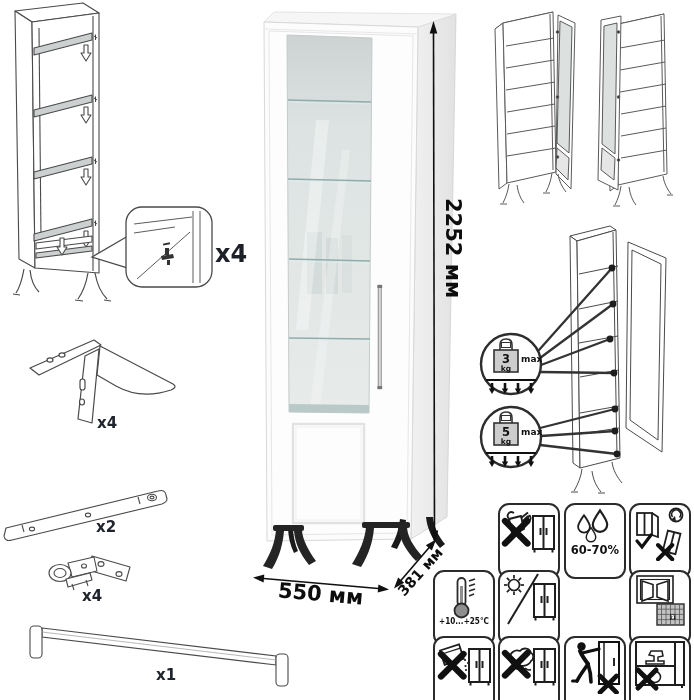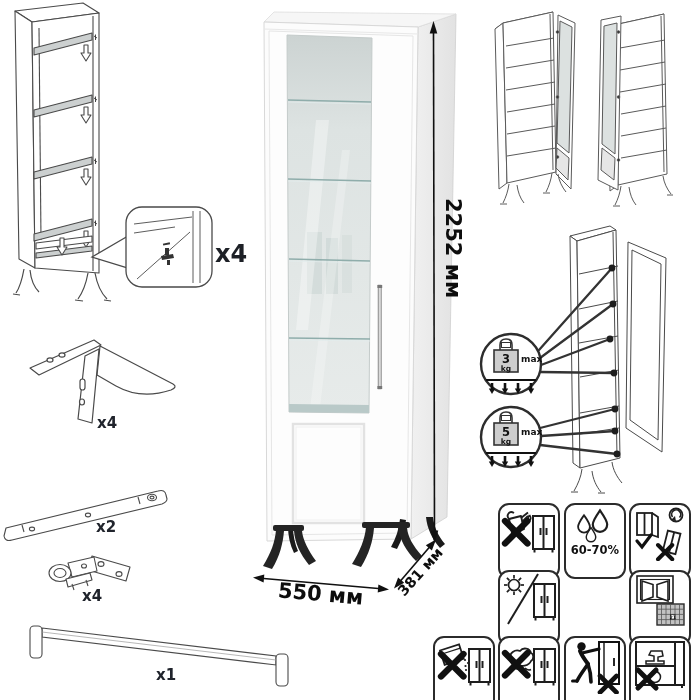--- a/index.html
+++ b/index.html
@@ -394,20 +394,34 @@
             <rect x="33" y="27" width="13" height="21"></rect>
             <line x1="39.5" y1="27" x2="39.5" y2="48"></line>
           </g>
       </g>
       <polygon points="39.5,14.5 43,11 44,16.5" fill="#1e1e1e"></polygon>
       <path d="M5,36 L10,42 L19,30" stroke="#101010" stroke-width="3.2" fill="none" stroke-linecap="round"></path>
       <use href="#picto-x" transform="translate(26,40) scale(0.95)"></use>
     </svg>
   </div>
 
+  <div class="tile" style="left:433px;top:570px">
+    <svg width="56" height="56" viewBox="0 0 56 56">
+      <g stroke="#2b2b2b" stroke-width="1.8" fill="none">
+        <rect x="21.5" y="6" width="8" height="28" rx="4"></rect>
+        <line x1="25.5" y1="14" x2="25.5" y2="32" stroke="#8e8e8e" stroke-width="3"></line>
+        <circle cx="25.5" cy="38.5" r="7" fill="#8e8e8e"></circle>
+        <line x1="33" y1="9" x2="39" y2="7"></line>
+        <line x1="33" y1="14" x2="39" y2="12"></line>
+        <line x1="33" y1="19" x2="39" y2="17"></line>
+        <line x1="33" y1="24" x2="38" y2="22"></line>
+      </g>
+      <text x="28" y="52" text-anchor="middle" font-size="9.4" font-weight="bold" fill="#111111" textLength="50" lengthAdjust="spacingAndGlyphs">+10...+25°C</text>
+    </svg>
+  </div>
 
   <div class="tile" style="left:498px;top:570px">
     <svg width="56" height="56" viewBox="0 0 56 56">
       <g stroke="#1e1e1e" stroke-width="1.7" fill="none">
         <circle cx="13" cy="13" r="5.5"></circle>
         <line x1="13" y1="3" x2="13" y2="6.5"></line>
           <line x1="13" y1="19.5" x2="13" y2="23"></line>
         <line x1="3" y1="13" x2="6.5" y2="13"></line>
           <line x1="19.5" y1="13" x2="23" y2="13"></line>
         <line x1="5.9" y1="5.9" x2="8.4" y2="8.4"></line>

